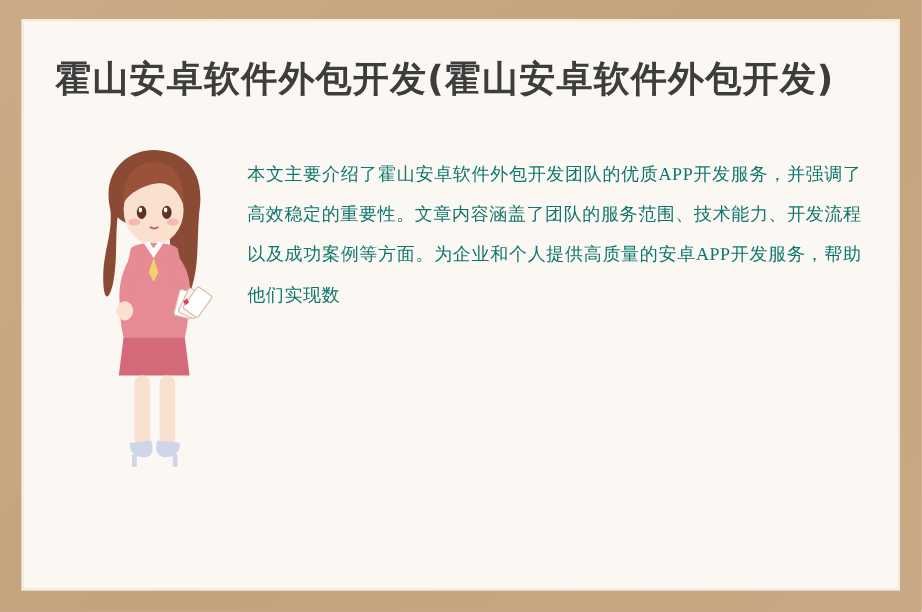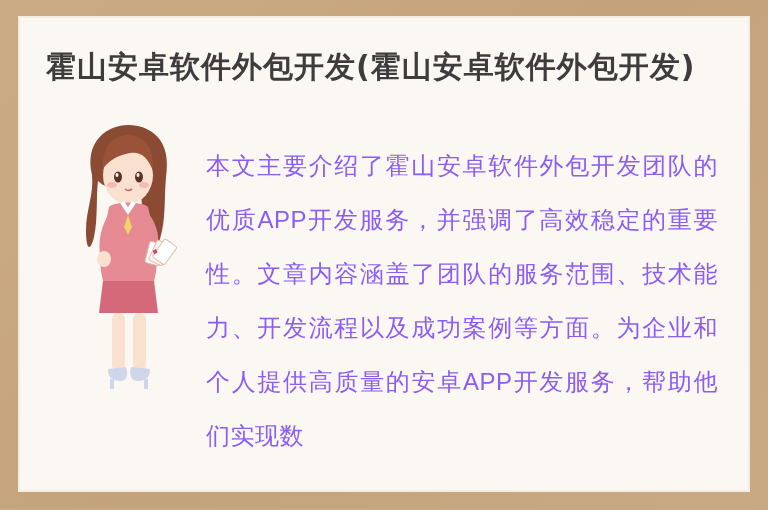--- a/index.html
+++ b/index.html
@@ -55,24 +55,24 @@
     margin-top: 26px;
   }
   .illustration {
     width: 160px;
     flex: 0 0 160px;
     height: 300px;
     position: relative;
   }
   .article {
     flex: 1;
-    font-family: Liberation Sans, sans-serif;
-    font-size: 24px;
+    font-family: Liberation Serif, serif;
+    font-size: 15px;
     line-height: 2.25;
-    color: #8b5cf6;
+    color: #0f766e;
     letter-spacing: 0.5px;
     text-align: justify;
     padding-right: 4px;
   }
   
   .ill-wrap { position: absolute; left: 8px; top: 8px; width: 150px; height: 290px; }
   svg.char { display:block; }
 </style>
 </head>
 <body>

